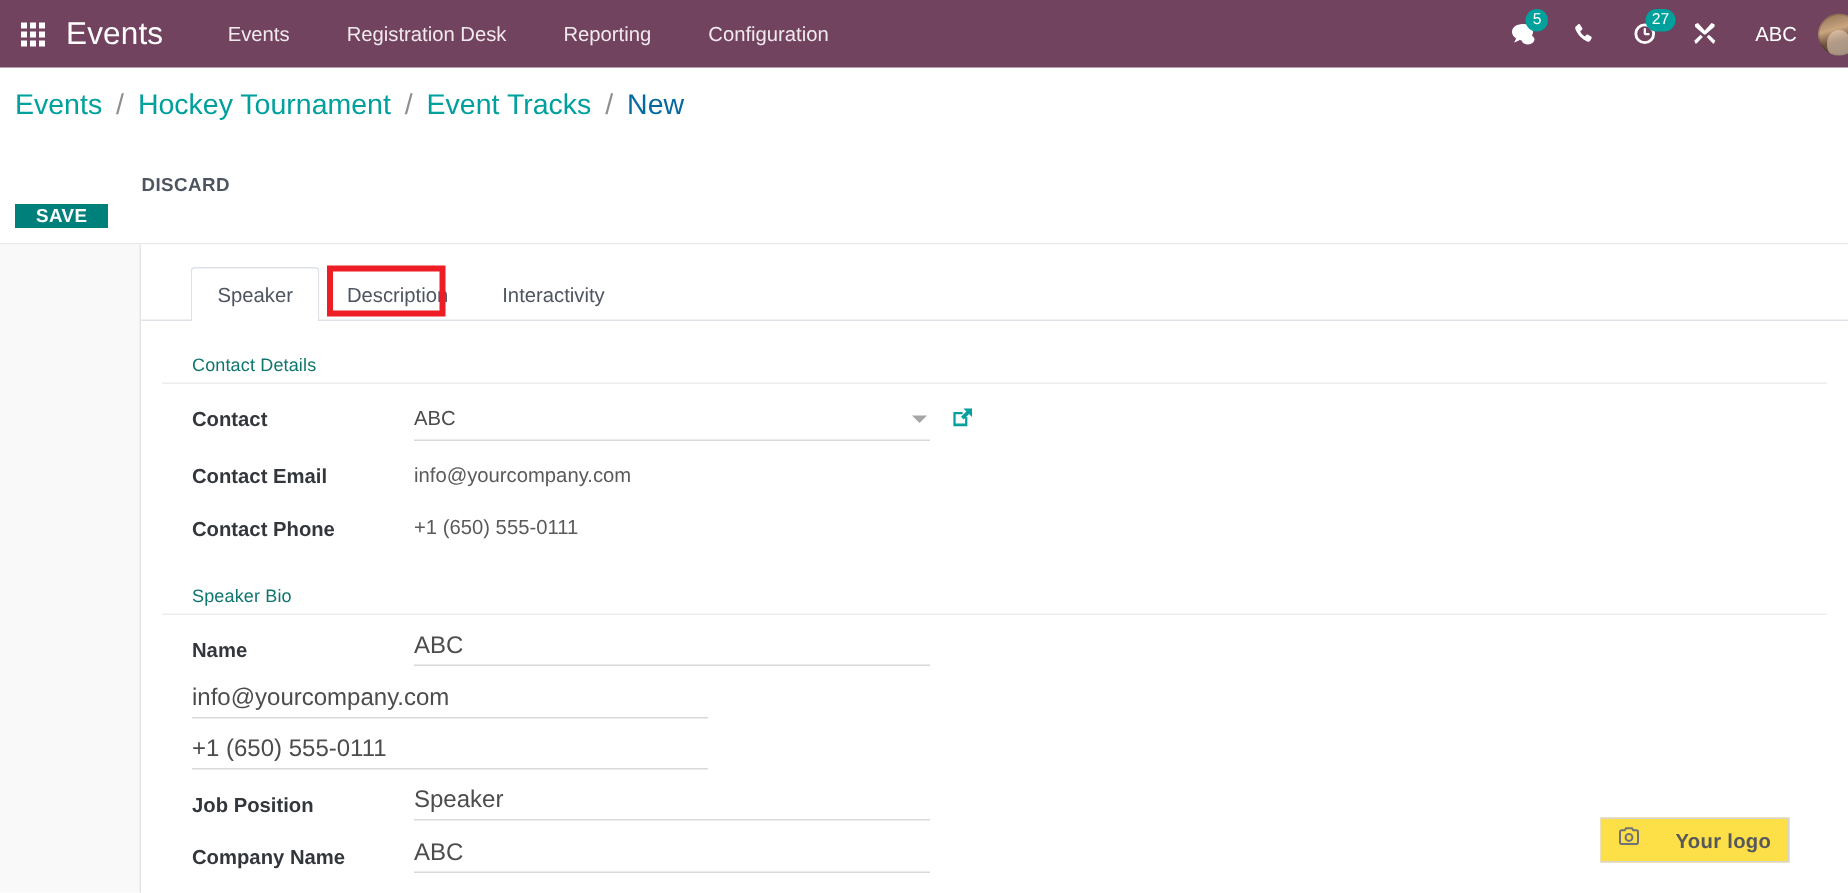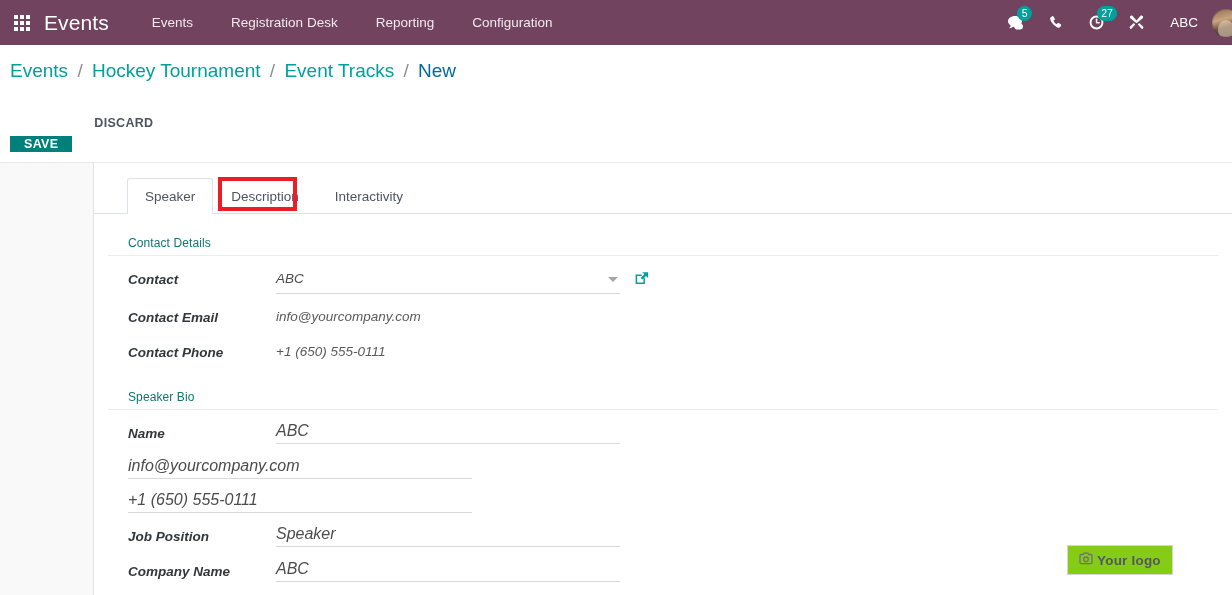--- a/index.html
+++ b/index.html
@@ -215,21 +215,20 @@
   .group-rule {
     border: none;
     border-top: 1px solid #ebedef;
     margin: 0 14px 0 14px;
   }
   .field-row {
     display: flex;
     align-items: flex-start;
     padding: 0 0 0 34px;
     margin-top: 12px;
-    font-style: italic;
   }
   .field-label {
     width: 148px;
     flex: 0 0 148px;
     font-size: 13.5px;
     color: #33373b;
     font-weight: bold;
     line-height: 22px;
     padding-top: 1px;
   }
@@ -268,25 +267,25 @@
     padding-top: 1px;
   }
   .spacer-block { height: 26px; }
 
   
   .logo-box {
     position: absolute;
     left: 973px;
     top: 382px;
     border: 1px solid #d6d6d6;
-    background: #84cc16;
+    background: #fde047;
     padding: 5px 11px;
     display: inline-flex;
     align-items: center;
-    gap: 4px;
+    gap: 24px;
     cursor: pointer;
   }
   .logo-box .logo-text {
     font-size: 13.5px;
     font-weight: bold;
     color: #57585c;
     letter-spacing: .2px;
   }
 </style>
 </head>

